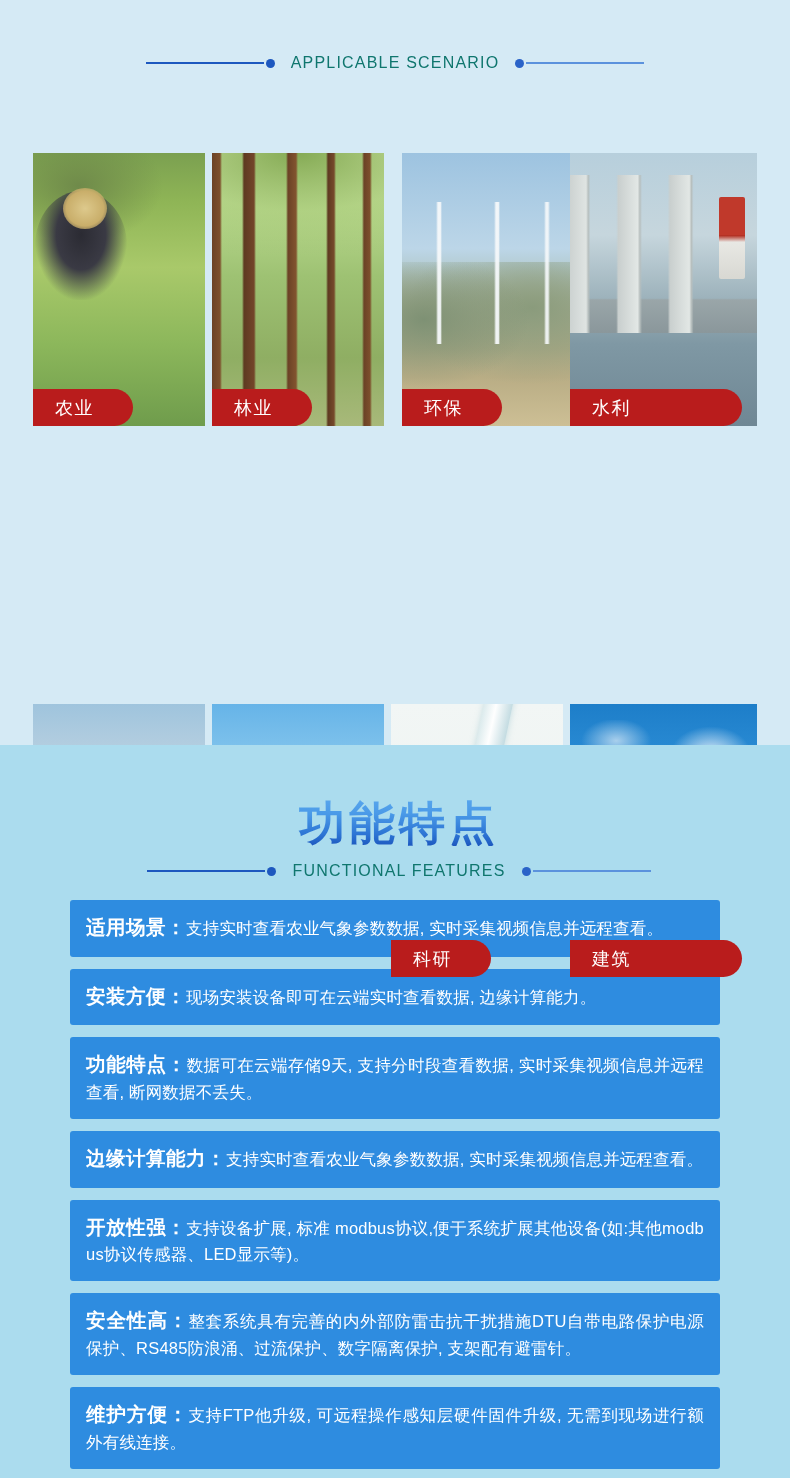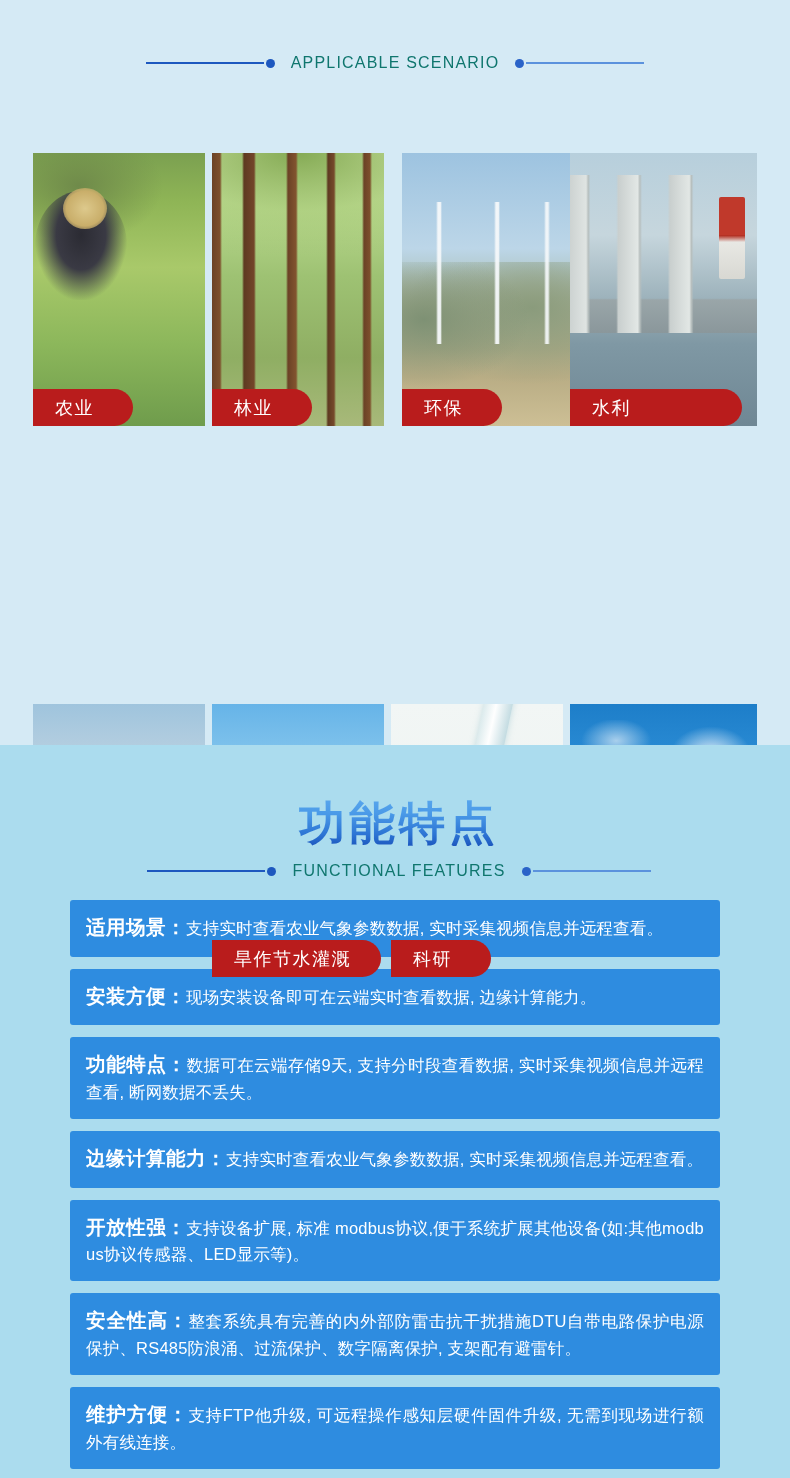--- a/index.html
+++ b/index.html
@@ -334,41 +334,41 @@
           </div>
       </div>
 
       <div class="tile" style="left:179px; width:172px;">
         <div class="art">
             <div class="art-inner a-irrig">
               <div class="field"></div>
               <div class="spray"></div>
             </div>
           </div>
-        <div class="tile-label wide">旱作节水灌溉</div>
       </div>
 
       <div class="tile" style="left:358px; width:172px;">
         <div class="art">
             <div class="art-inner a-lab">
               <div class="sprout"></div>
               <div class="pipette"></div>
             </div>
           </div>
         <div class="tile-label">科研</div>
       </div>
 
       <div class="tile" style="left:537px; width:187px;">
         <div class="art">
             <div class="art-inner a-city">
               <div class="clouds"></div>
               <div class="skyline"></div>
               <div class="water"></div>
             </div>
           </div>
+        <div class="tile-label wide">建筑</div>
       </div>
 
     </div>
 
   </div>
 
   <div class="section-features">
 
     <div class="heading-block" style="position:absolute; left:4px; top:55px;">
       <div class="heading-cn">功能特点</div>

